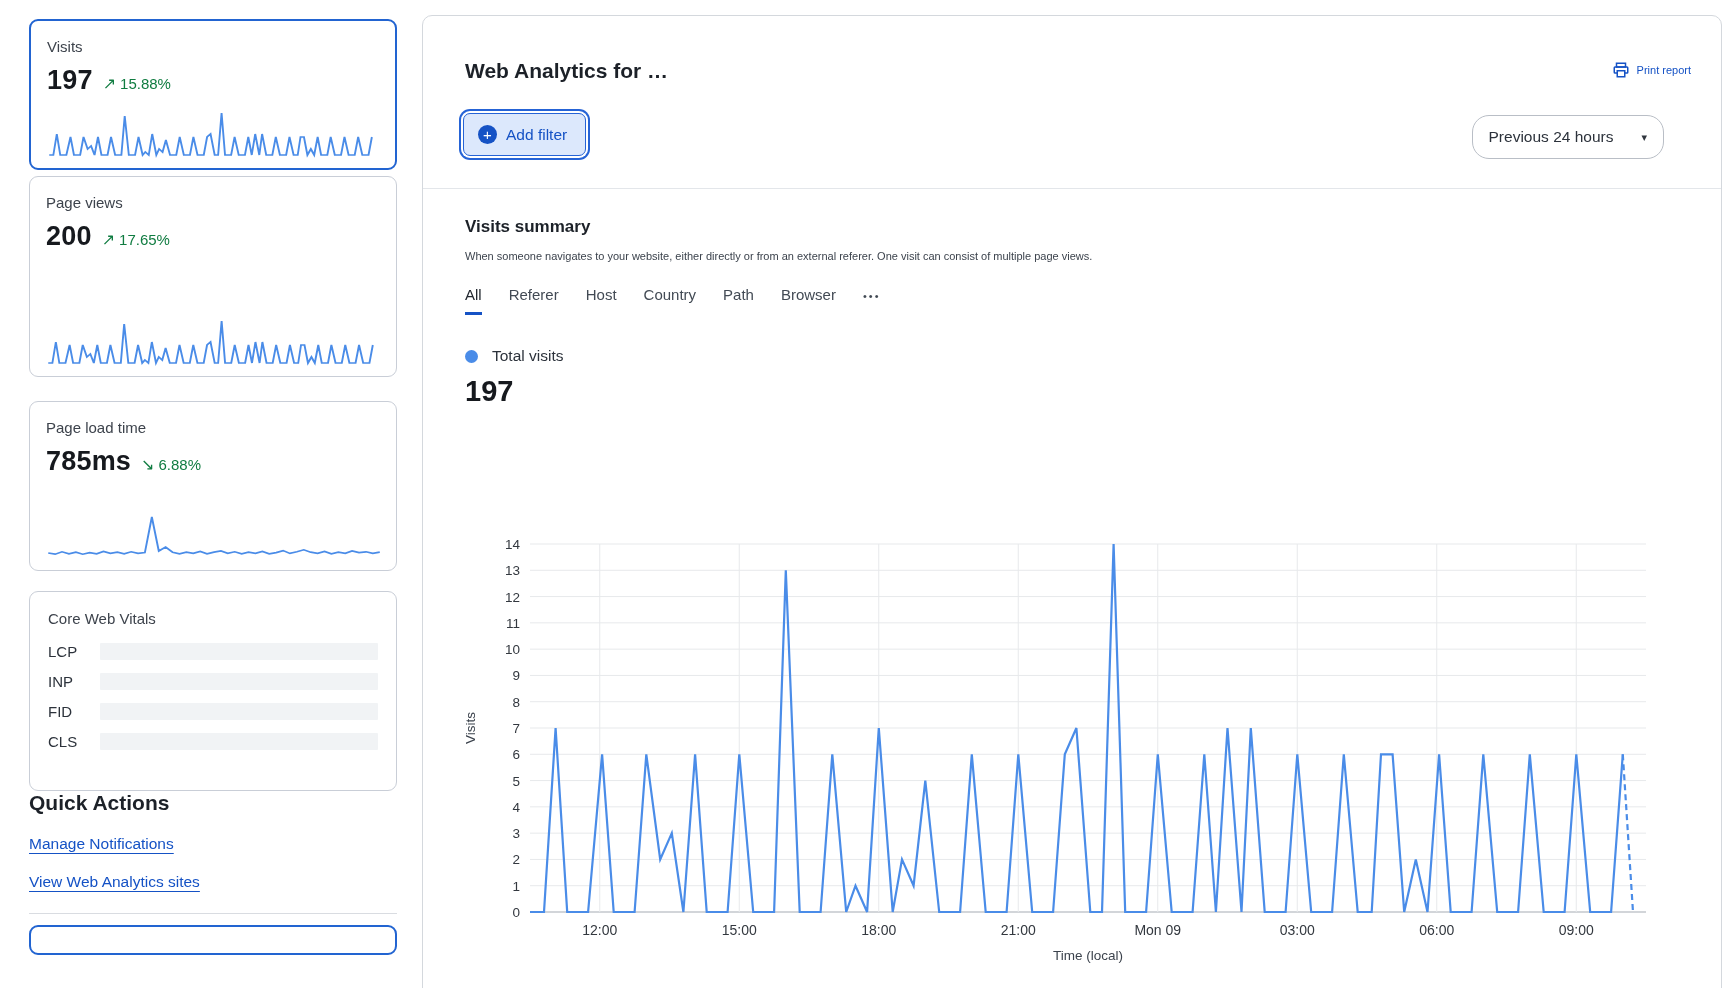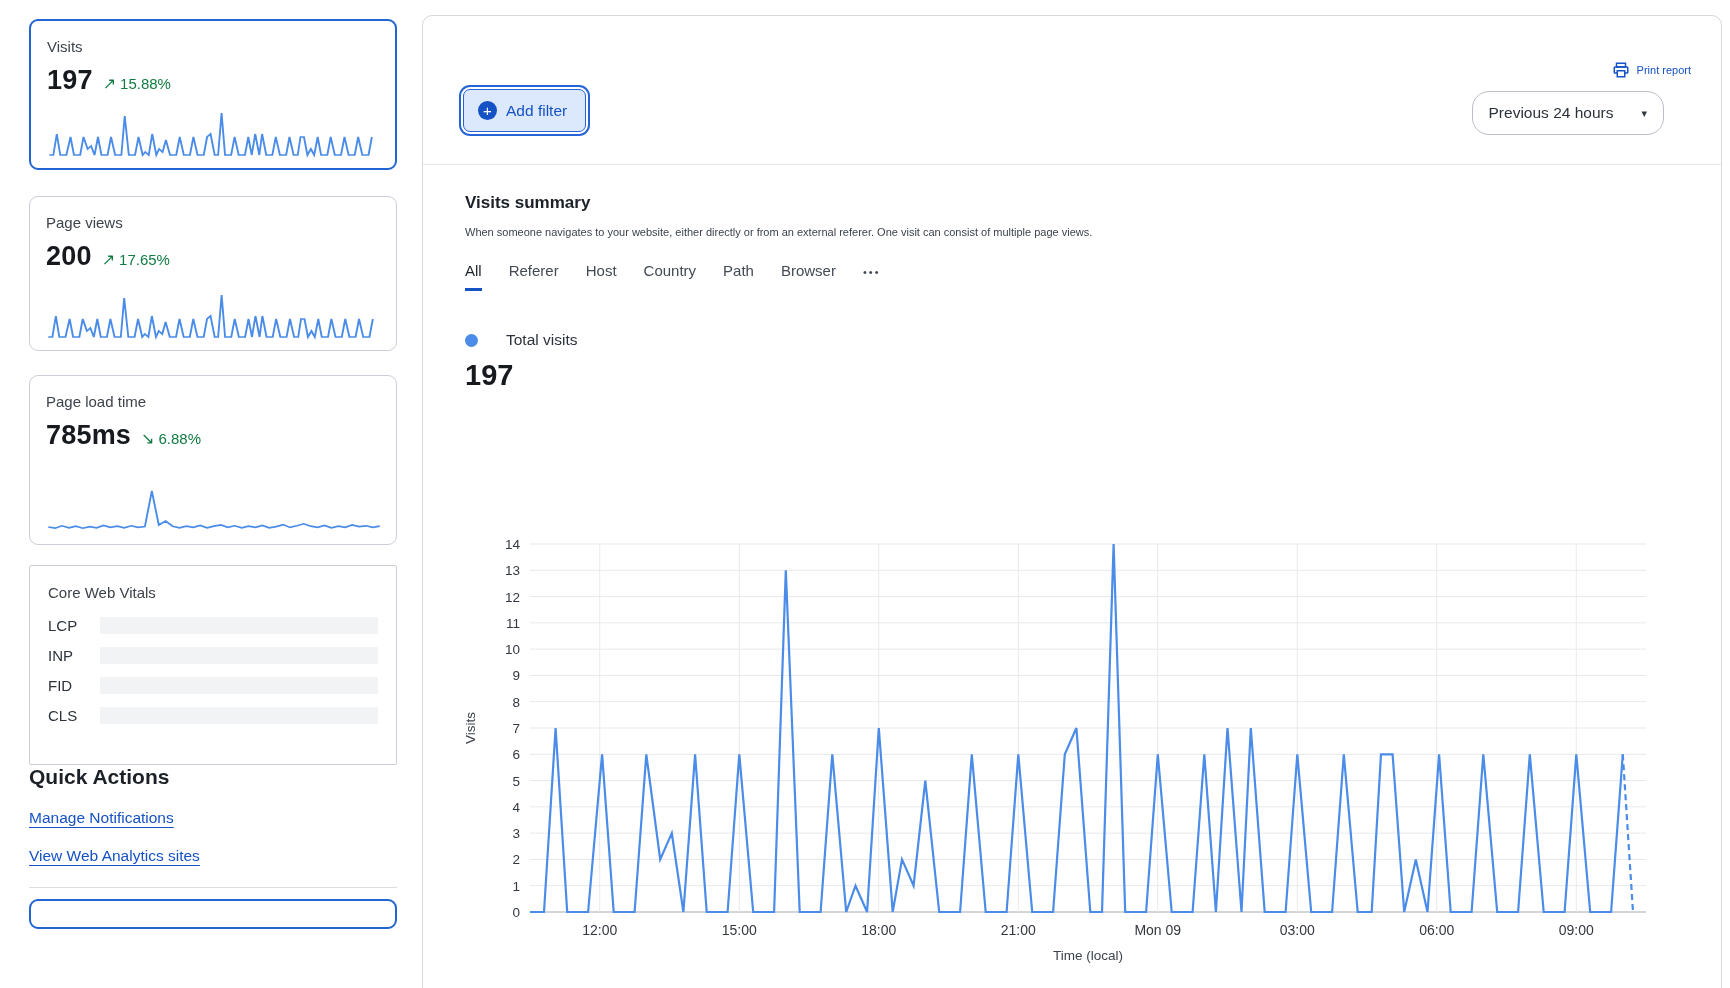--- a/index.html
+++ b/index.html
@@ -5,31 +5,31 @@
   * { margin:0; padding:0; box-sizing:border-box; }
   html,body { width:1730px; height:988px; background:#ffffff; overflow:hidden;
               font-family:"Liberation Sans", sans-serif; color:#20262e; }
   .stage { position:relative; width:1730px; height:988px; }
 
   
   .sidebar { position:absolute; left:29px; top:0; width:368px; }
   .metric-card { border:1px solid #c9ced7; border-radius:9px; background:#fff; padding:17px 16px 12px 16px; position:relative; cursor:pointer; }
   .metric-card.selected { border:2px solid #2264d1; }
   .card-visits { margin-top:19px; height:151px; }
-  .card-pageviews { margin-top:26px; height:155px; }
+  .card-pageviews { margin-top:6px; height:201px; }
   .card-loadtime { margin-top:24px; height:170px; }
   .metric-title { font-size:15px; color:#3d434c; }
   .metric-valrow { display:flex; align-items:baseline; gap:10px; margin-top:10px; }
   .metric-value { font-size:27px; font-weight:bold; color:#16191e; letter-spacing:.2px; }
   .metric-trend { font-size:15px; color:#107c41; }
   .metric-trend .arrow { font-size:16px; margin-right:4px; }
   .spark { position:absolute; left:16px; right:14px; bottom:10px; height:48px; }
   .spark svg { width:100%; height:100%; display:block; }
 
-  .vitals-card { border:1px solid #c9ced7; border-radius:2px; background:#fff; margin-top:20px; height:200px; padding:18px 18px 10px 18px; }
+  .vitals-card { border:1px solid #c9ced7; border-radius:9px; background:#fff; margin-top:20px; height:200px; padding:18px 18px 10px 18px; }
   .vitals-title { font-size:15px; color:#3d434c; }
   .vital-row { display:flex; align-items:center; margin-top:13px; }
   .vital-row:first-of-type { margin-top:16px; }
   .vital-label { width:52px; font-size:15px; color:#2c323b; }
   .vital-track { flex:1; height:17px; background:#f1f3f5; border-radius:1px; overflow:hidden; }
   .vital-fill { height:100%; width:100%; background:#34a853; }
 
   .qa-title { font-size:21px; font-weight:bold; color:#1c2128; }
   .qa-link { display:inline-block; margin-top:20px; font-size:15.5px; color:#1552c5; text-decoration:underline; text-underline-offset:4px; cursor:pointer; }
   .sidebar-divider { margin-top:22px; border:0; border-top:1px solid #d9dce1; }
@@ -56,21 +56,21 @@
   .caret { font-size:11px; color:#30363e; }
   .panel-divider { margin-top:23px; border:0; border-top:1px solid #e3e6ea; }
 
   .summary { padding:28px 30px 0 42px; }
   .summary-title { font-size:17px; font-weight:bold; color:#1c2128; }
   .summary-desc { margin-top:13px; font-size:11px; color:#3c434d; }
   .tabs { display:flex; gap:27px; margin-top:24px; }
   .tab { font-size:15px; color:#424a54; padding-bottom:9px; cursor:pointer; border-bottom:3px solid transparent; }
   .tab.active { color:#20262e; border-bottom:3px solid #1552c5; }
   .tab.more-tab { font-size:11px; letter-spacing:2px; color:#424a54; padding-top:4px; }
-  .legend-row { display:flex; align-items:center; gap:28px; margin-top:40px; }
+  .legend-row { display:flex; align-items:center; gap:14px; margin-top:32px; }
   .legend-dot { width:13px; height:13px; border-radius:50%; background:#4a8ce8; }
   .legend-label { font-size:15.5px; color:#2c323b; }
   .total-value { margin-top:10px; font-size:29px; font-weight:bold; color:#16191e; }
 
   .chart-wrap { position:absolute; left:20px; top:505px; width:1260px; height:460px; }
   .chart-wrap svg { display:block; }
   .tick-text { font-size:13.5px; fill:#33383f; }
   .xtick-text { font-size:14px; fill:#33383f; }
   .axis-title { font-size:13.5px; fill:#3c434d; }
 </style>
@@ -157,20 +157,21 @@
   <div><a class="qa-link">Manage Notifications</a></div>
 
   <div><a class="qa-link">View Web Analytics sites</a></div>
 </div>
     <hr class="sidebar-divider">
     <div class="sidebar-fragment"></div>
   </aside>
 
   <main class="panel">
     <div class="panel-header">
+      <h1 class="panel-title">Web Analytics for …</h1>
       <div class="print-link">
         <span>
           <svg width="18" height="18" viewBox="0 0 24 24" fill="none" stroke="#1552c5" stroke-width="2">
             <rect x="6" y="3" width="12" height="5"></rect>
             <rect x="3" y="8" width="18" height="8" rx="1"></rect>
             <rect x="7" y="13" width="10" height="8" fill="#ffffff"></rect>
           </svg>
         </span>
         <span>Print report</span>
       </div>

